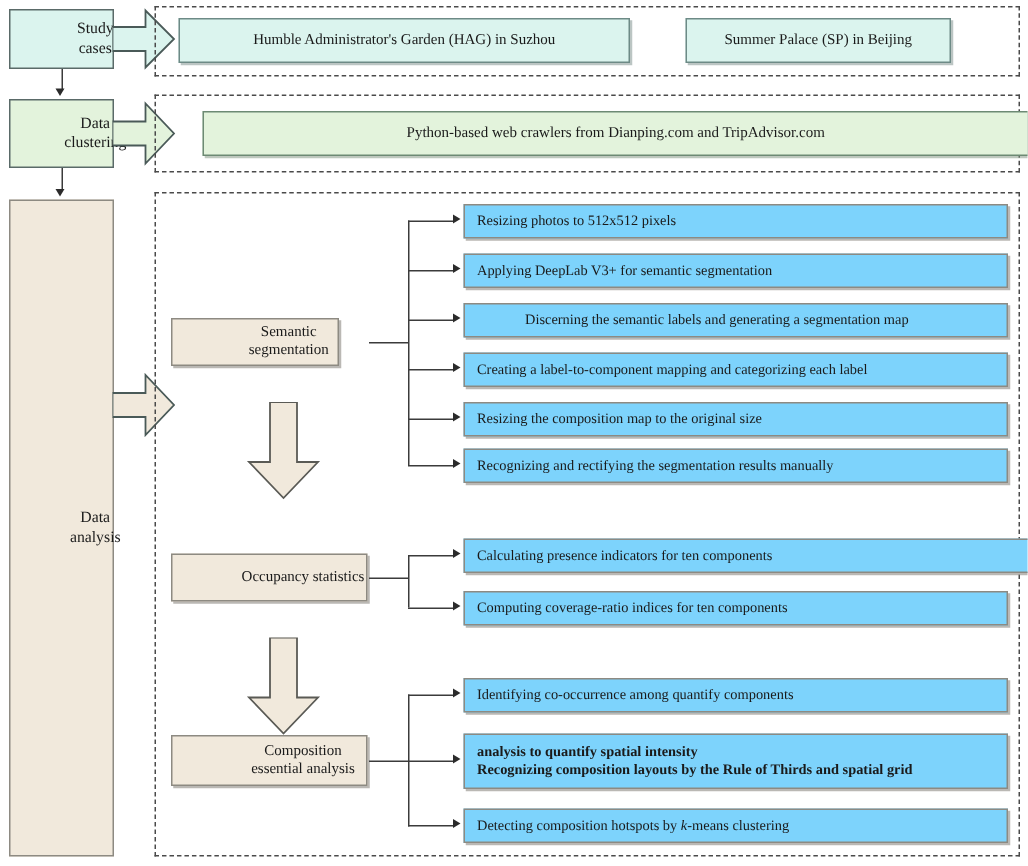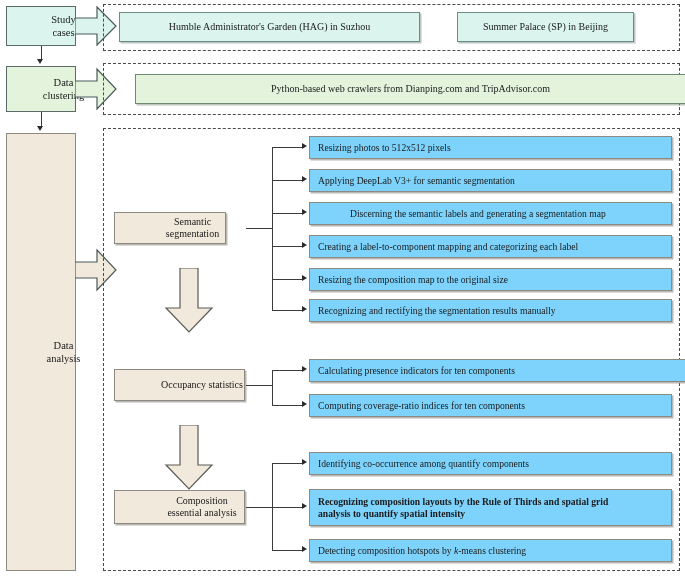--- a/index.html
+++ b/index.html
@@ -179,22 +179,22 @@
   <div class="hline" style="left:246px;top:507px;width:26px;"></div>
   <div class="vline" style="left:272px;top:463px;height:88px;"></div>
 
   <div class="box task-box" style="left:309px;top:452px;width:363px;height:23px;">
     <span>Identifying co-occurrence among quantify components</span>
   </div>
   <div class="hline" style="left:272px;top:463px;width:30px;"></div>
   <div class="arrowhead-r" style="left:302px;top:459.4px;"></div>
 
   <div class="box task-box bold" style="left:309px;top:489px;width:363px;height:37px;flex-direction:column;align-items:flex-start;justify-content:center;">
+    <span>analysis to quantify spatial intensity</span>
     <span>Recognizing composition layouts by the Rule of Thirds and spatial grid</span>
-    <span>analysis to quantify spatial intensity</span>
   </div>
   <div class="hline" style="left:272px;top:507px;width:30px;"></div>
   <div class="arrowhead-r" style="left:302px;top:503.4px;"></div>
 
   <div class="box task-box" style="left:309px;top:539px;width:363px;height:23px;">
     <span><span>Detecting composition hotspots by </span><em class="ital">k</em><span>-means clustering</span></span>
   </div>
   <div class="hline" style="left:272px;top:550px;width:30px;"></div>
   <div class="arrowhead-r" style="left:302px;top:546.4px;"></div>
 

